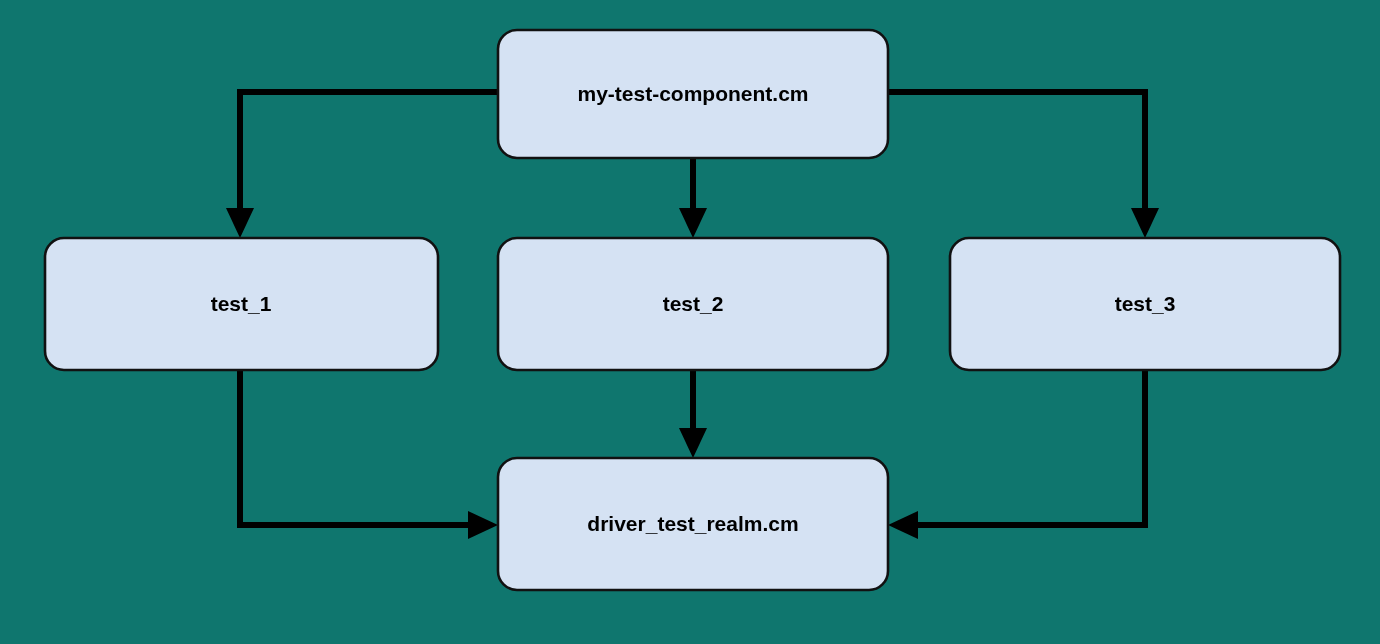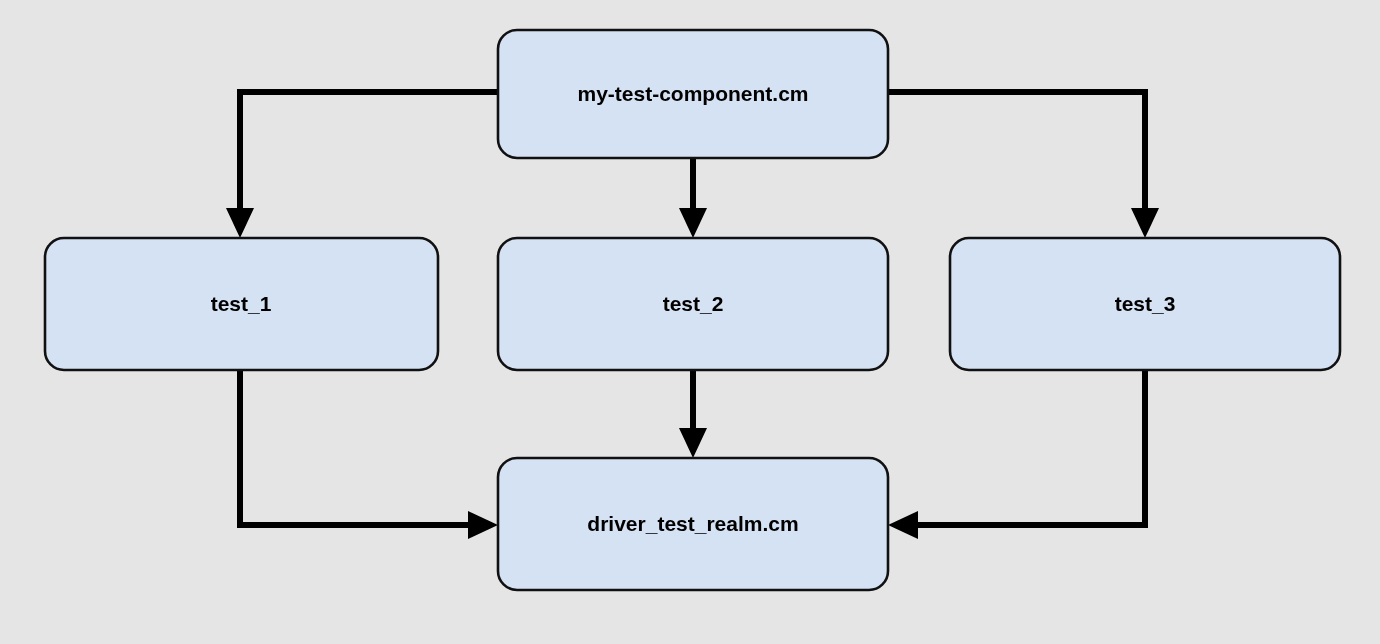--- a/index.html
+++ b/index.html
@@ -48,21 +48,21 @@
     stroke-linejoin: miter;
   }
   .edge-arrowhead {
     fill: #000000;
     stroke: none;
   }
 </style>
 </head>
 <body>
 
-<div id="diagram-root" style="width: 1380px; height: 644px; background: #e5e5e5;">
+<div id="diagram-root" style="width: 1380px; height: 644px; background: #0f766e;">
   <svg id="diagram-canvas" viewBox="0 0 1380 644" xmlns="http://www.w3.org/2000/svg">
 
     <g>
 
       <g>
         <path class="edge-path" d="M 498 92 L 240 92 L 240 226" stroke="#000000" stroke-width="6"></path>
         <polygon class="edge-arrowhead" points="240,238 226,208 254,208" fill="#000000"></polygon>
       </g>
 
       <g>

